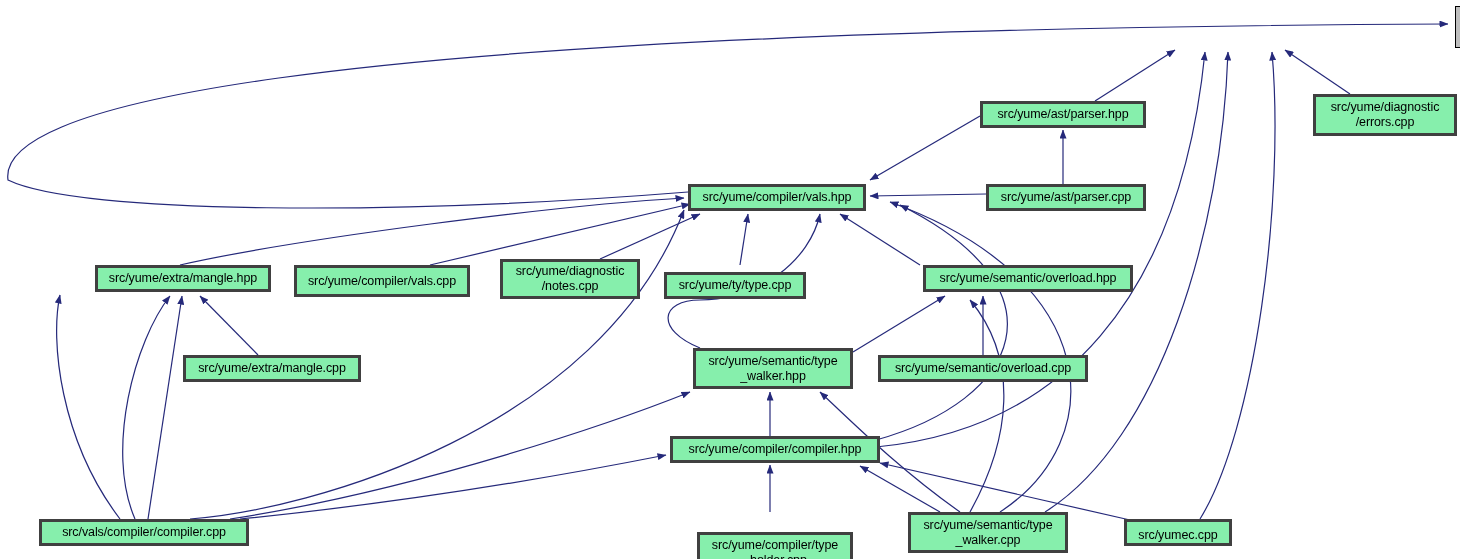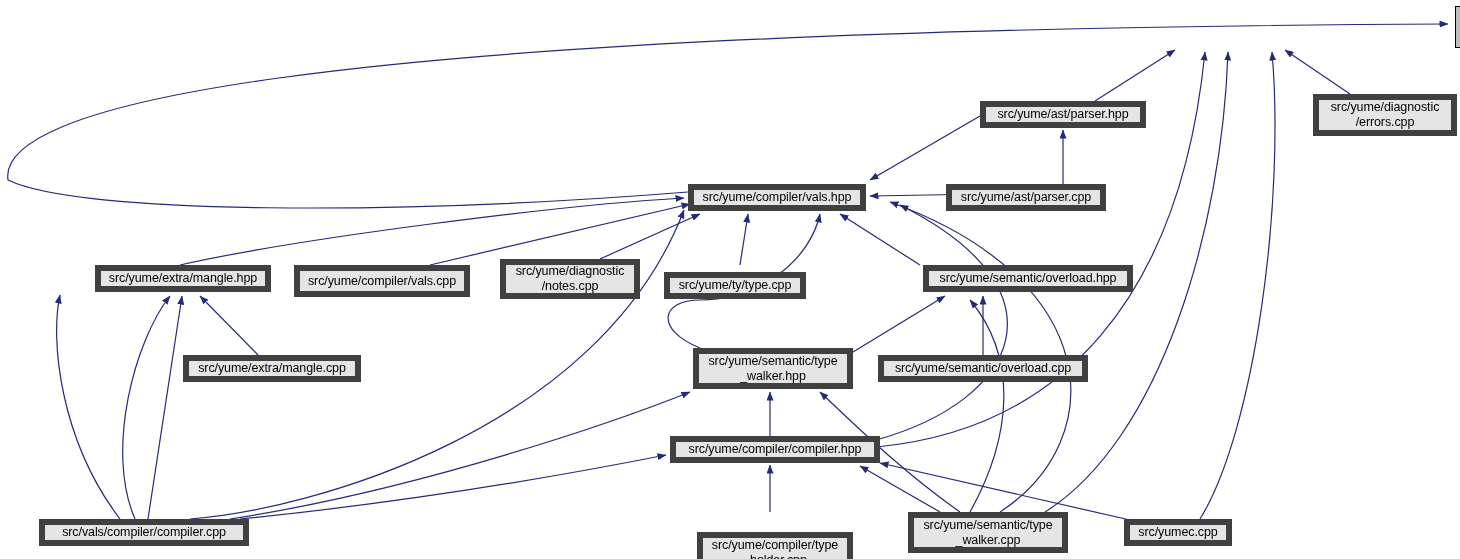--- a/index.html
+++ b/index.html
@@ -18,22 +18,22 @@
   svg#edges {
     position: absolute;
     left: 0;
     top: 0;
     width: 1460px;
     height: 559px;
   }
   .node {
     position: absolute;
     box-sizing: border-box;
-    border: 6px solid #404040;
-    background: #e5e5e5;
+    border: 3px solid #404040;
+    background: #86efac;
     color: #000000;
     font-size: 12.5px;
     line-height: 15px;
     display: flex;
     align-items: center;
     justify-content: center;
     text-align: center;
     white-space: pre-line;
     letter-spacing: -0.1px;
     z-index: 5;
@@ -93,21 +93,21 @@
         <path d="M 940 512 L 860 466" fill="none" stroke="#25297a" stroke-width="1.2" marker-end="url(#arrowhead)"></path>
         <path d="M 1130 520 L 880 463" fill="none" stroke="#25297a" stroke-width="1.2" marker-end="url(#arrowhead)"></path>
       </g>
   </svg>
 
   <div id="node-layer">
       <div class="node root" style="left: 1455px; top: 6px; width: 142px; height: 42px;"></div>
       <div class="node" style="left: 1313px; top: 94px; width: 144px; height: 42px;"><span class="node-label">src/yume/diagnostic
 /errors.cpp</span></div>
       <div class="node" style="left: 980px; top: 101px; width: 166px; height: 27px;"><span class="node-label">src/yume/ast/parser.hpp</span></div>
-      <div class="node" style="left: 946px; top: 184px; width: 160px; height: 27px;"><span class="node-label">src/yume/ast/parser.cpp</span></div>
+      <div class="node" style="left: 986px; top: 184px; width: 160px; height: 27px;"><span class="node-label">src/yume/ast/parser.cpp</span></div>
       <div class="node" style="left: 688px; top: 184px; width: 178px; height: 27px;"><span class="node-label">src/yume/compiler/vals.hpp</span></div>
       <div class="node" style="left: 95px; top: 265px; width: 176px; height: 27px;"><span class="node-label">src/yume/extra/mangle.hpp</span></div>
       <div class="node" style="left: 294px; top: 265px; width: 176px; height: 32px;"><span class="node-label">src/yume/compiler/vals.cpp</span></div>
       <div class="node" style="left: 500px; top: 259px; width: 140px; height: 40px;"><span class="node-label">src/yume/diagnostic
 /notes.cpp</span></div>
       <div class="node" style="left: 664px; top: 272px; width: 142px; height: 27px; align-items: center;"><span class="node-label">src/yume/ty/type.cpp</span></div>
       <div class="node" style="left: 879px; top: 265px; width: 210px; height: 27px; margin-left: 44px;"><span class="node-label">src/yume/semantic/overload.hpp</span></div>
       <div class="node" style="left: 183px; top: 355px; width: 178px; height: 27px;"><span class="node-label">src/yume/extra/mangle.cpp</span></div>
       <div class="node" style="left: 693px; top: 348px; width: 160px; height: 41px;"><span class="node-label">src/yume/semantic/type
 _walker.hpp</span></div>

